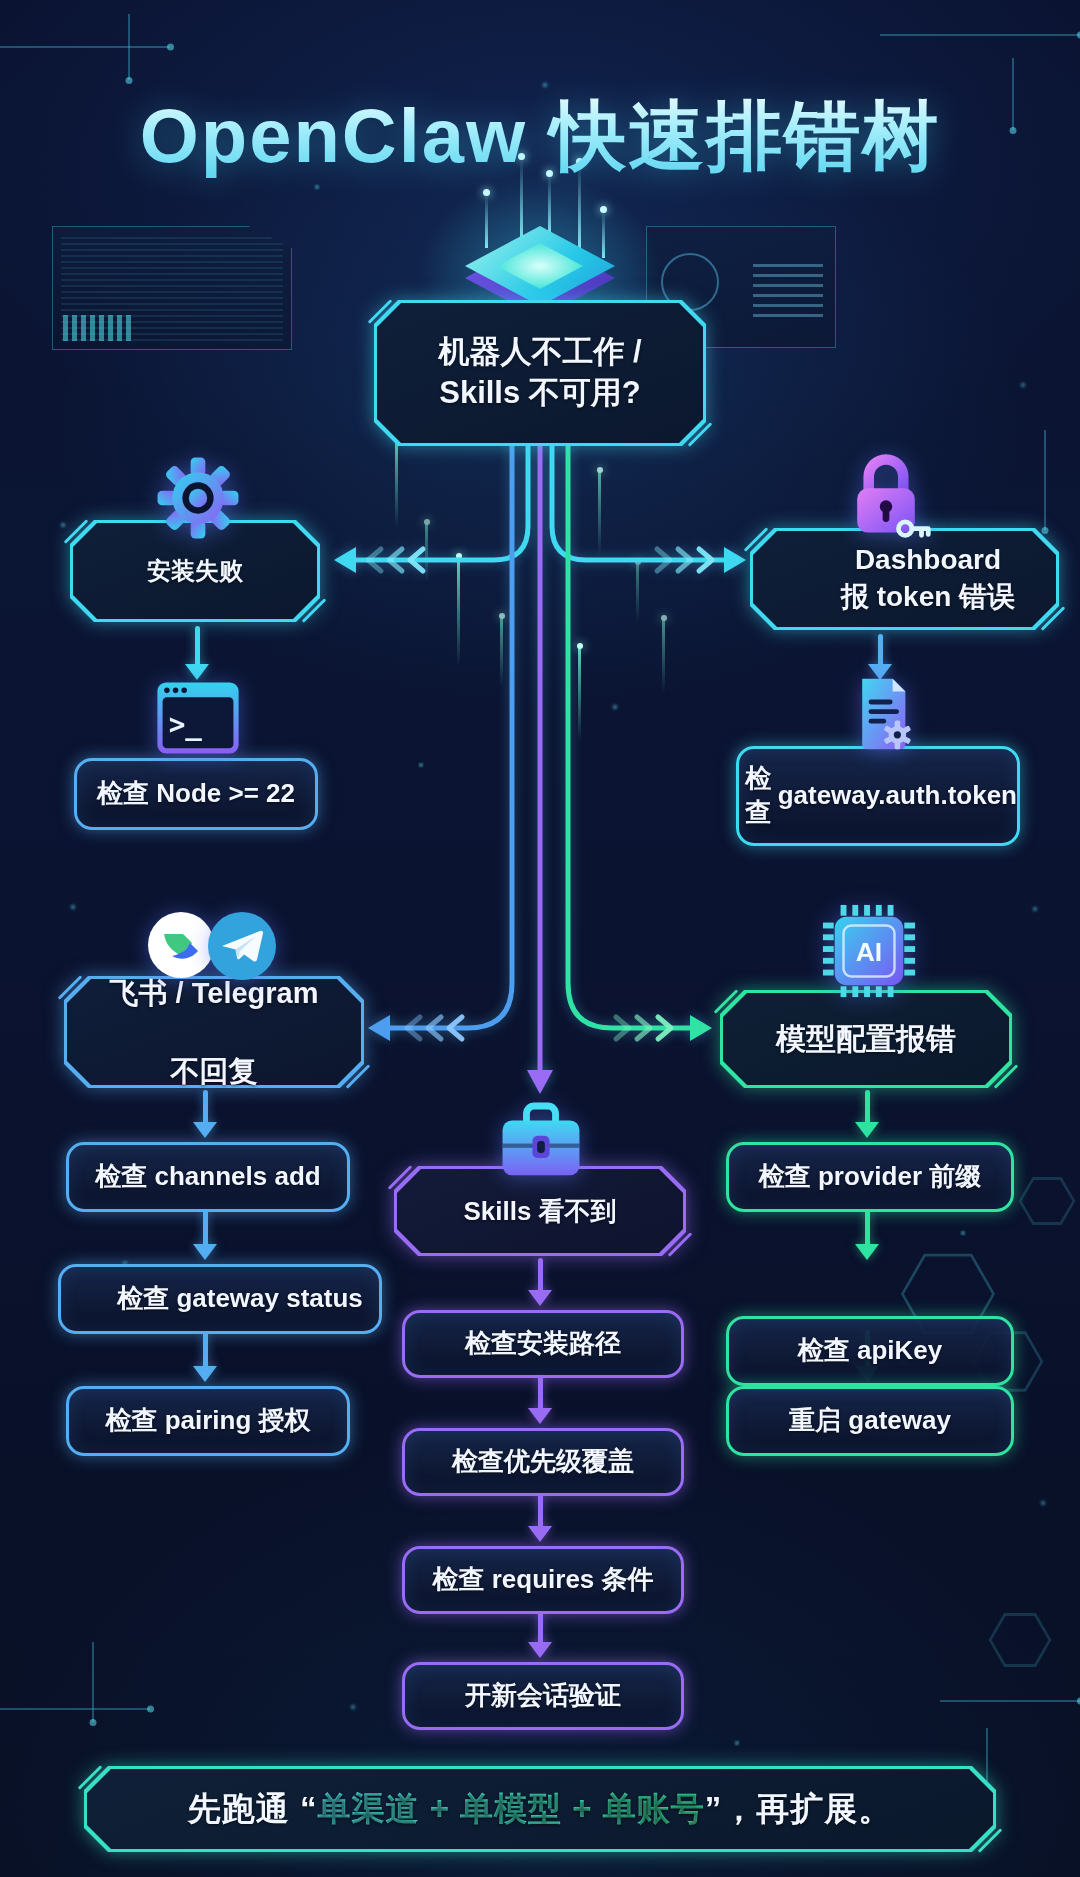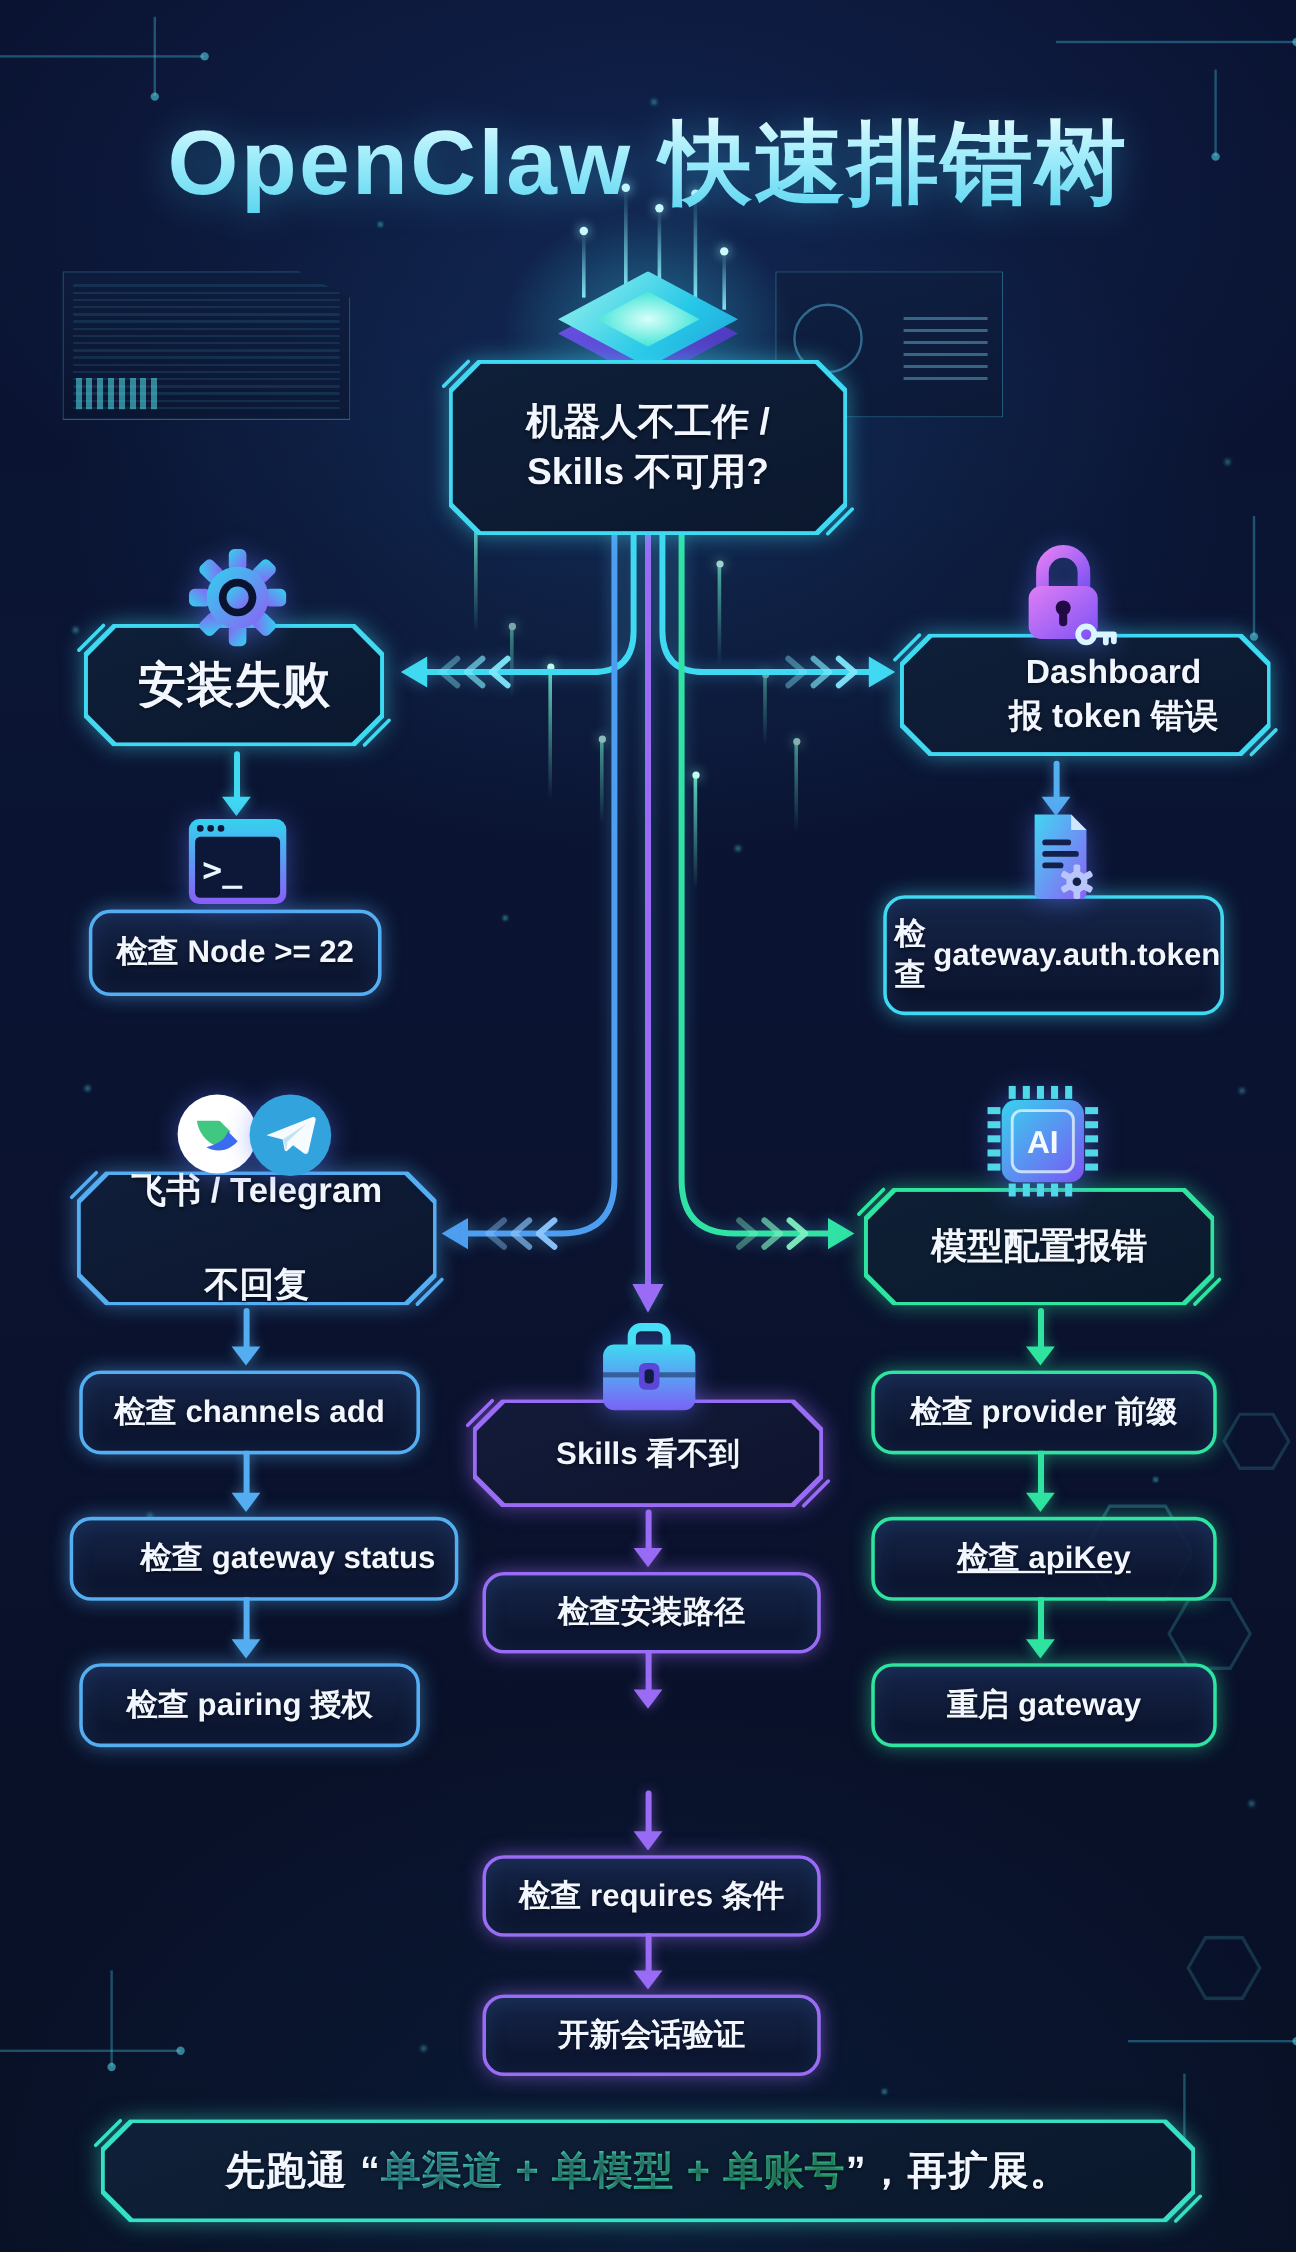--- a/index.html
+++ b/index.html
@@ -236,21 +236,21 @@
         <rect x="42" y="6" width="16" height="20" rx="5" transform="rotate(315 50 50)"></rect>
         <circle cx="50" cy="50" r="28"></circle>
       </g>
       <circle cx="50" cy="50" r="17" fill="#0a1430"></circle>
       <circle cx="50" cy="50" r="10" fill="url(#gGear)"></circle>
     </svg>
   </div>
   <div class="tech c-cyan" style="left:70px;top:520px;width:250px;height:102px;">
     <div class="acc tl"></div>
     <div class="acc br"></div>
-    <div class="inner" style="font-size:40px;">
+    <div class="inner" style="font-size:24px;">
         <div>安装失败</div>
       </div>
   </div>
   <div class="va c-cyan" style="left:184px;top:626px;height:54px;"></div>
   <div class="icon" style="left:154px;top:680px;width:88px;height:76px;">
     <svg viewBox="0 0 100 88">
       <defs>
           <linearGradient id="gTerm" x1="0" y1="0" x2="0" y2="1">
         <stop offset="0" stop-color="#33d3ee"></stop>
             <stop offset="1" stop-color="#8b5cf6"></stop>
@@ -382,20 +382,23 @@
     <div class="acc br"></div>
     <div class="inner" style="font-size:26px;">
         <div>Skills 看不到</div>
       </div>
   </div>
   <div class="va c-purple" style="left:527px;top:1258px;height:48px;"></div>
   <div class="pill c-purple" style="left:402px;top:1310px;width:276px;height:62px;">
     <span>检查安装路径</span>
   </div>
   <div class="va c-purple" style="left:527px;top:1374px;height:50px;"></div>
+  <div class="pill c-purple" style="left:402px;top:1428px;width:276px;height:62px;">
+    <span>检查优先级覆盖</span>
+  </div>
   <div class="va c-purple" style="left:527px;top:1492px;height:50px;"></div>
   <div class="pill c-purple" style="left:402px;top:1546px;width:276px;height:62px;">
     <span>检查 requires 条件</span>
   </div>
   <div class="va c-purple" style="left:527px;top:1610px;height:48px;"></div>
   <div class="pill c-purple" style="left:402px;top:1662px;width:276px;height:62px;">
     <span>开新会话验证</span>
   </div>
 
   <div class="icon" style="left:820px;top:902px;width:98px;height:98px;">
@@ -438,21 +441,21 @@
     <div class="acc br"></div>
     <div class="inner" style="font-size:30px;">
         <div>模型配置报错</div>
       </div>
   </div>
   <div class="va c-green" style="left:854px;top:1090px;height:48px;"></div>
   <div class="pill c-green" style="left:726px;top:1142px;width:282px;height:64px;">
     <span>检查 provider 前缀</span>
   </div>
   <div class="va c-green" style="left:854px;top:1208px;height:52px;"></div>
-  <div class="pill c-green" style="left:726px;top:1264px;width:282px;height:64px;text-decoration:underline;">
+  <div class="pill c-green" style="left:726px;top:1316px;width:282px;height:64px;">
     <span>检查 apiKey</span>
   </div>
   <div class="va c-green" style="left:854px;top:1330px;height:52px;"></div>
   <div class="pill c-green" style="left:726px;top:1386px;width:282px;height:64px;">
     <span>重启 gateway</span>
   </div>
 
   <div class="tech c-teal banner" style="left:84px;top:1766px;width:912px;height:86px;">
     <div class="acc tl"></div>
     <div class="acc br"></div>

